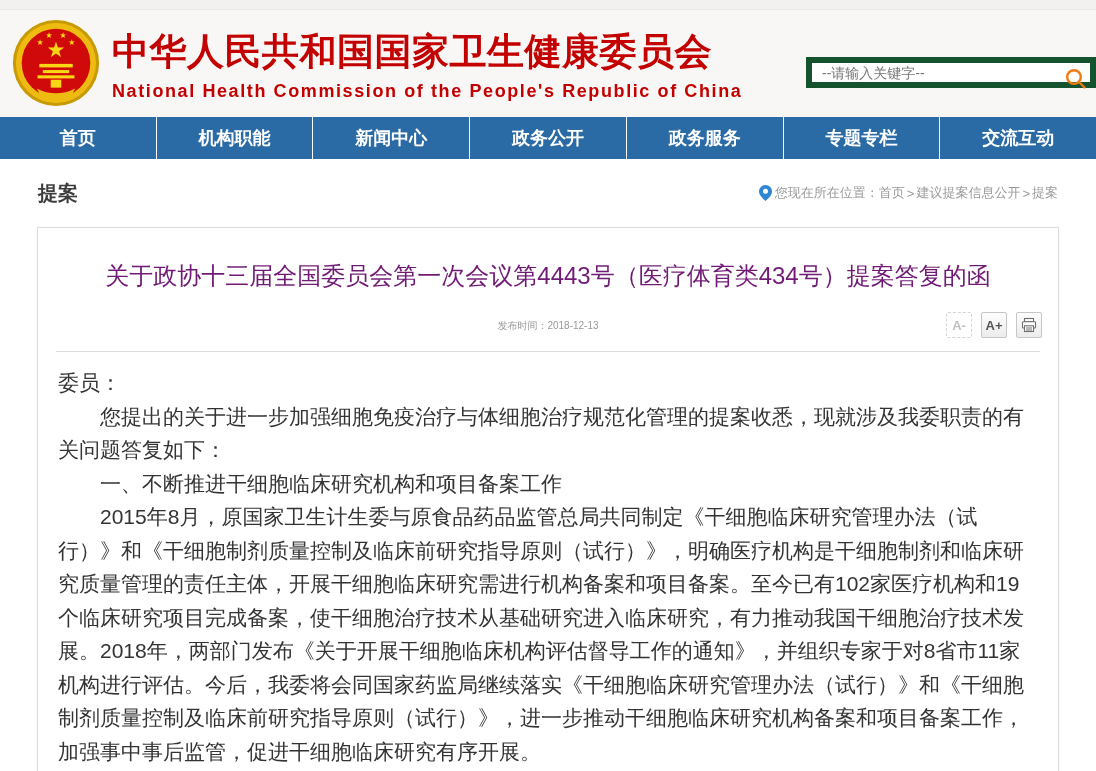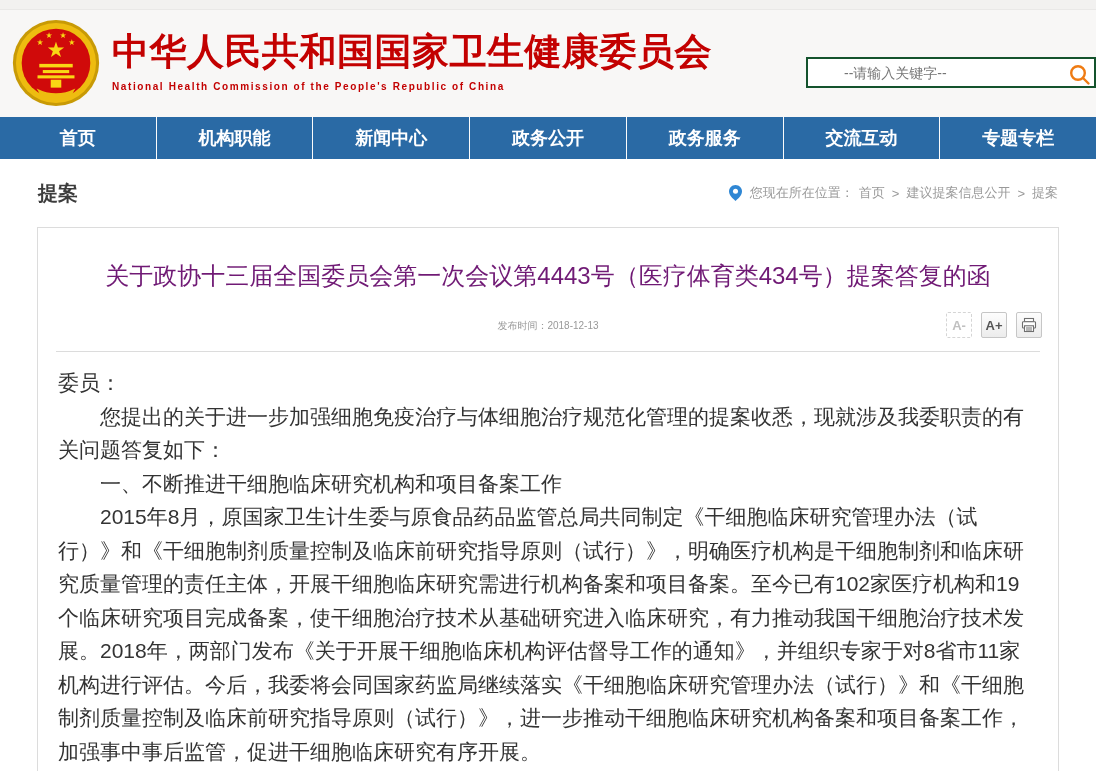--- a/index.html
+++ b/index.html
@@ -13,26 +13,26 @@
   .top-strip { height: 10px; background: #f2f1f0; border-bottom: 1px solid #e9e8e7; }
   
   .header { position: relative; height: 107px; background: #f8f7f6; }
   .emblem { position: absolute; left: 12px; top: 9px; width: 88px; height: 88px; }
   .titles { position: absolute; left: 112px; top: 20px; }
   .title-zh {
     color: #c30101; font-size: 37px; font-weight: bold;
     letter-spacing: 0.5px; line-height: 44px; white-space: nowrap;
   }
   .title-en {
-    color: #c30101; font-size: 10px; font-weight: bold;
+    color: #c30101; font-size: 18px; font-weight: bold;
     letter-spacing: 1.6px; margin-top: 7px; white-space: nowrap;
   }
   .search-box {
     position: absolute; right: 0; top: 47px; width: 290px; height: 31px;
-    background: #fff; border: 2px solid #14532d; padding-left: 26px;
+    background: #fff; border: 6px solid #14532d;
   }
   .search-box input {
     border: 0; outline: none; width: 250px; height: 100%;
     padding-left: 10px; font-size: 14px; color: #333; background: transparent;
     font-family: "Liberation Sans", sans-serif;
   }
   .search-icon { position: absolute; right: 3px; top: 4px; cursor: pointer; }
   
   .nav { display: flex; height: 42px; background: #2a6aa5; }
   .nav-item {
@@ -40,21 +40,21 @@
     color: #fff; font-size: 18px; font-weight: bold; cursor: pointer;
     border-left: 1px solid #fbfbfb;
   }
   .nav-item:first-child { border-left: none; }
   
   .page-head {
     display: flex; align-items: center; justify-content: space-between;
     height: 68px; padding: 0 38px;
   }
   .section-title { font-size: 20px; font-weight: bold; color: #3c3c3c; }
-  .breadcrumb { display: flex; align-items: center; gap: 5px; color: #999; font-size: 13px; text-align: center; }
+  .breadcrumb { display: flex; align-items: center; color: #999; font-size: 13px; text-align: center; }
   .breadcrumb .pin { display: flex; align-items: center; margin-right: 3px; }
   .breadcrumb a { color: #999; text-decoration: none; cursor: pointer; }
   .breadcrumb .sep { color: #999; margin: 0 2px; }
   
   .article {
     margin: 0 37px; border: 1px solid #dcdcdc; background: #fff;
     min-height: 560px; padding-bottom: 30px;
   }
   .article-title {
     margin: 33px 30px 0; text-align: center;
@@ -115,22 +115,22 @@
     </span>
   </div>
 </div>
 
 <div class="nav">
   <div class="nav-item">首页</div>
   <div class="nav-item">机构职能</div>
   <div class="nav-item">新闻中心</div>
   <div class="nav-item">政务公开</div>
   <div class="nav-item">政务服务</div>
+  <div class="nav-item">专题专栏</div>
   <div class="nav-item">交流互动</div>
-  <div class="nav-item">专题专栏</div>
 </div>
 
 <div class="page-head">
   <div class="section-title">提案</div>
   <div class="breadcrumb">
     <span class="pin">
       <svg width="13" height="16" viewBox="0 0 14 17">
         <path d="M7 0C3.1 0 0 3.1 0 6.9 0 11.8 7 17 7 17s7-5.2 7-10.1C14 3.1 10.9 0 7 0z" fill="#2f87d4"></path>
         <circle cx="7" cy="6.7" r="2.7" fill="#fff"></circle>
       </svg>

